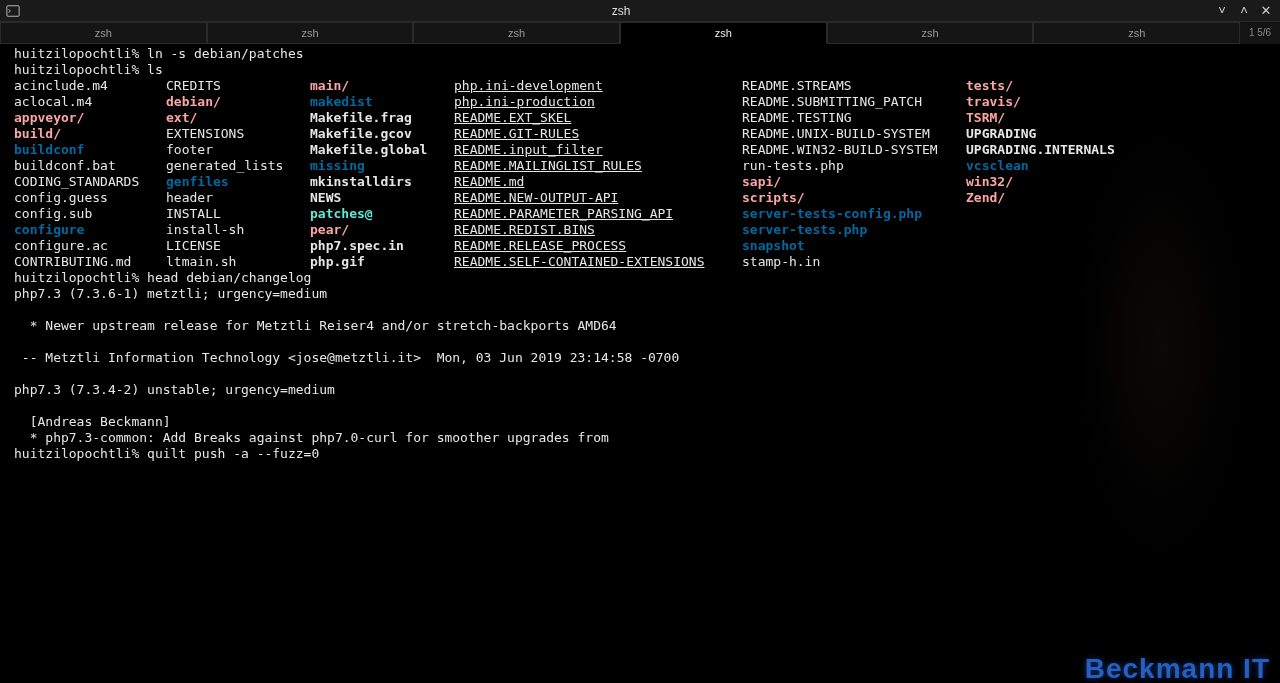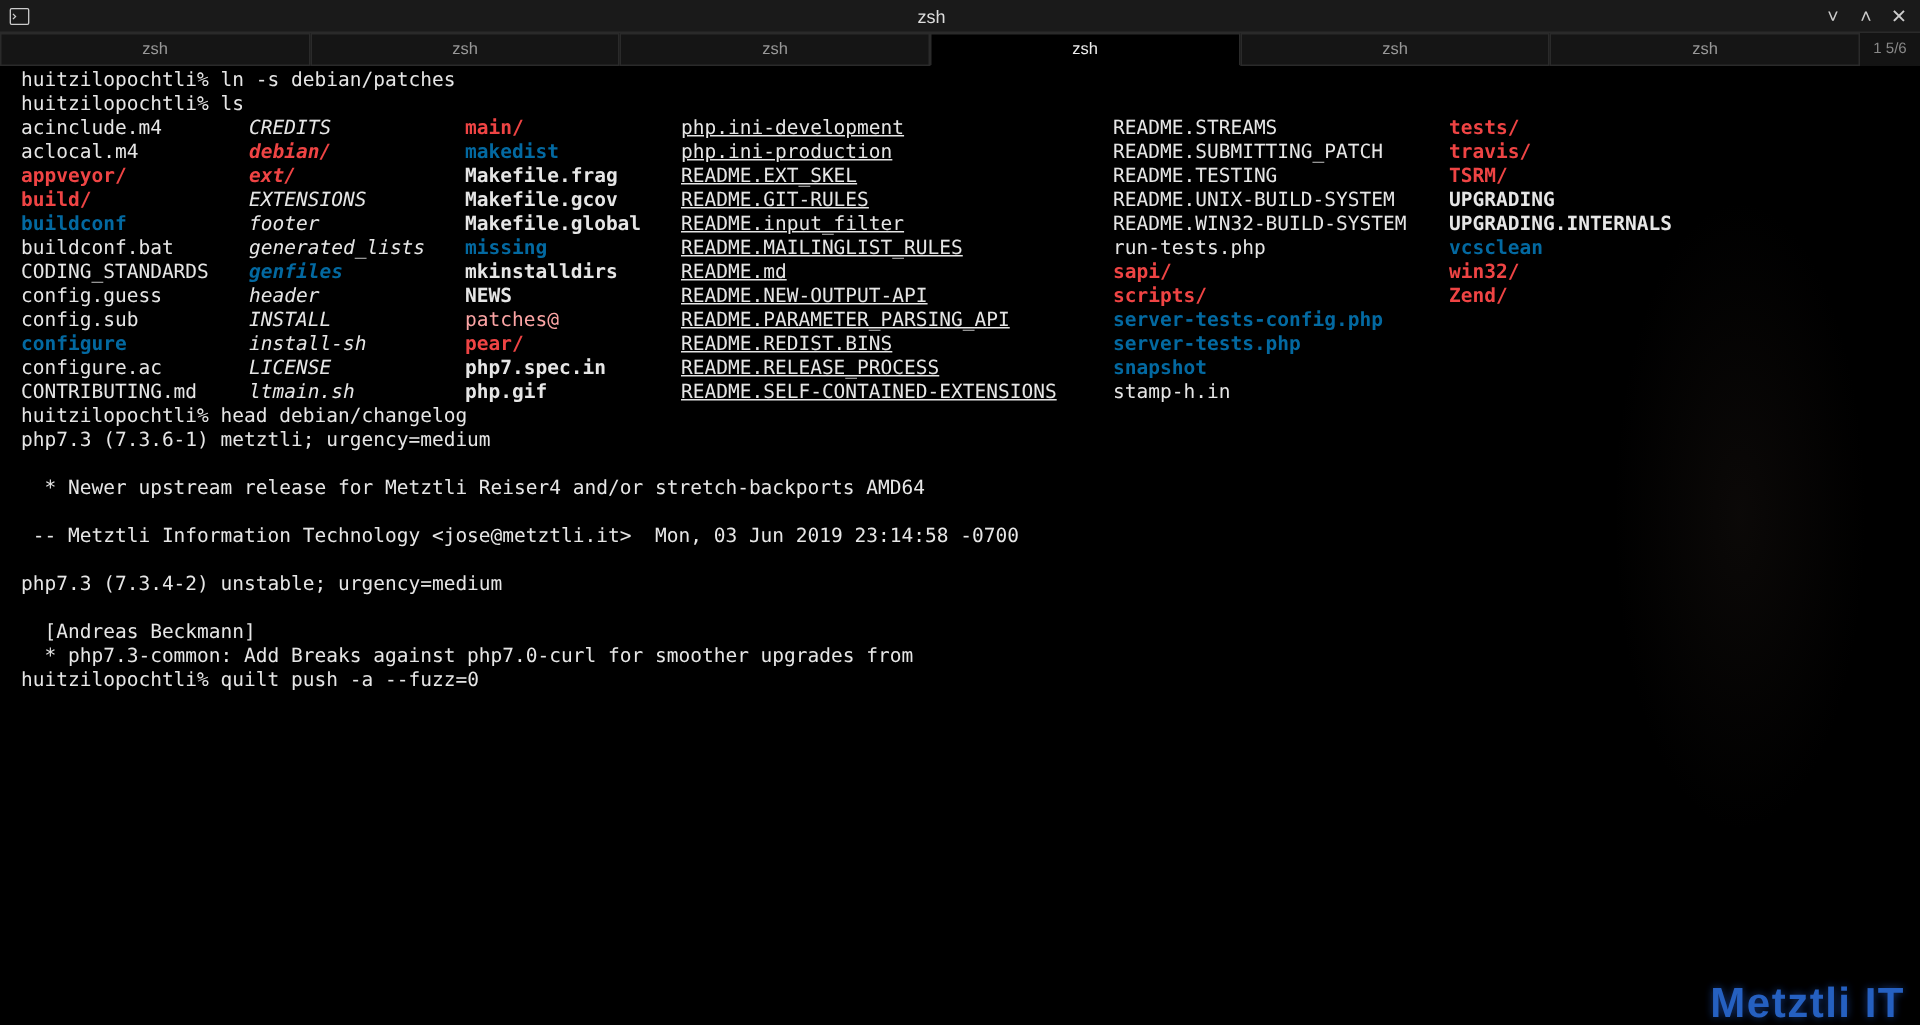--- a/index.html
+++ b/index.html
@@ -50,30 +50,30 @@
   border-bottom:1px solid #000;
 }
 .tabcount { width:40px; display:flex; align-items:center; justify-content:center; font-size:10px; color:#888; font-family:sans-serif;}
 .term {
   padding:2px 2px;
   white-space:pre;
 }
 .row { height:16px;margin-left:12px; }
 .col { display:inline-block; vertical-align:top; }
 .c0 { width:152px; }
-.c1 { width:144px;font-style:italic; }
+.c1 { width:144px; }
 .c2 { width:144px;font-weight:bold; }
 .c3 { width:288px;text-decoration:underline; }
 .c4 { width:224px; }
 .c5 { width:200px;font-weight:bold; }
 .prompt { color:#e6e6e6; }
 .cmd { color:#e6e6e6; }
 .green { color:#0369a1; font-weight:bold;}
-.blue { color:#ef4444; font-weight:bold;}
-.cyan { color:#fca5a5; font-weight:normal;}
+.blue { color:#fca5a5; font-weight:bold;}
+.cyan { color:#5eead4; font-weight:bold;}
 .watermark {
   position:absolute;
   right:10px;
   bottom:6px;
   font-family:sans-serif;
   font-weight:bold;
   font-size:28px;
   color:#2a6bd6;
   text-shadow:0 0 6px rgba(40,100,220,.6);
   letter-spacing:1px;
@@ -117,13 +117,13 @@
       <div class="tab">zsh</div>
       <div class="tab">zsh</div>
     </div>
   <div class="tabcount">1  5/6</div>
 </div>
 
 <div class="bg-figure"></div>
 
 <div class="term" id="term"><div class="row"><span class="prompt">huitzilopochtli% </span><span class="cmd">ln -s debian/patches</span></div><div class="row"><span class="prompt">huitzilopochtli% </span><span class="cmd">ls</span></div><div class="row"><span class="col c0 ">acinclude.m4</span><span class="col c1 ">CREDITS</span><span class="col c2 blue">main/</span><span class="col c3 ">php.ini-development</span><span class="col c4 ">README.STREAMS</span><span class="col c5 blue">tests/</span></div><div class="row"><span class="col c0 ">aclocal.m4</span><span class="col c1 blue">debian/</span><span class="col c2 green">makedist</span><span class="col c3 ">php.ini-production</span><span class="col c4 ">README.SUBMITTING_PATCH</span><span class="col c5 blue">travis/</span></div><div class="row"><span class="col c0 blue">appveyor/</span><span class="col c1 blue">ext/</span><span class="col c2 ">Makefile.frag</span><span class="col c3 ">README.EXT_SKEL</span><span class="col c4 ">README.TESTING</span><span class="col c5 blue">TSRM/</span></div><div class="row"><span class="col c0 blue">build/</span><span class="col c1 ">EXTENSIONS</span><span class="col c2 ">Makefile.gcov</span><span class="col c3 ">README.GIT-RULES</span><span class="col c4 ">README.UNIX-BUILD-SYSTEM</span><span class="col c5 ">UPGRADING</span></div><div class="row"><span class="col c0 green">buildconf</span><span class="col c1 ">footer</span><span class="col c2 ">Makefile.global</span><span class="col c3 ">README.input_filter</span><span class="col c4 ">README.WIN32-BUILD-SYSTEM</span><span class="col c5 ">UPGRADING.INTERNALS</span></div><div class="row"><span class="col c0 ">buildconf.bat</span><span class="col c1 ">generated_lists</span><span class="col c2 green">missing</span><span class="col c3 ">README.MAILINGLIST_RULES</span><span class="col c4 ">run-tests.php</span><span class="col c5 green">vcsclean</span></div><div class="row"><span class="col c0 ">CODING_STANDARDS</span><span class="col c1 green">genfiles</span><span class="col c2 ">mkinstalldirs</span><span class="col c3 ">README.md</span><span class="col c4 blue">sapi/</span><span class="col c5 blue">win32/</span></div><div class="row"><span class="col c0 ">config.guess</span><span class="col c1 ">header</span><span class="col c2 ">NEWS</span><span class="col c3 ">README.NEW-OUTPUT-API</span><span class="col c4 blue">scripts/</span><span class="col c5 blue">Zend/</span></div><div class="row"><span class="col c0 ">config.sub</span><span class="col c1 ">INSTALL</span><span class="col c2 cyan">patches@</span><span class="col c3 ">README.PARAMETER_PARSING_API</span><span class="col c4 green">server-tests-config.php</span><span class="col c5 "></span></div><div class="row"><span class="col c0 green">configure</span><span class="col c1 ">install-sh</span><span class="col c2 blue">pear/</span><span class="col c3 ">README.REDIST.BINS</span><span class="col c4 green">server-tests.php</span><span class="col c5 "></span></div><div class="row"><span class="col c0 ">configure.ac</span><span class="col c1 ">LICENSE</span><span class="col c2 ">php7.spec.in</span><span class="col c3 ">README.RELEASE_PROCESS</span><span class="col c4 green">snapshot</span><span class="col c5 "></span></div><div class="row"><span class="col c0 ">CONTRIBUTING.md</span><span class="col c1 ">ltmain.sh</span><span class="col c2 ">php.gif</span><span class="col c3 ">README.SELF-CONTAINED-EXTENSIONS</span><span class="col c4 ">stamp-h.in</span><span class="col c5 "></span></div><div class="row"><span class="prompt">huitzilopochtli% </span><span class="cmd">head debian/changelog</span></div><div class="row">php7.3 (7.3.6-1) metztli; urgency=medium</div><div class="row"></div><div class="row">  * Newer upstream release for Metztli Reiser4 and/or stretch-backports AMD64</div><div class="row"></div><div class="row"> -- Metztli Information Technology &lt;jose@metztli.it&gt;  Mon, 03 Jun 2019 23:14:58 -0700</div><div class="row"></div><div class="row">php7.3 (7.3.4-2) unstable; urgency=medium</div><div class="row"></div><div class="row">  [Andreas Beckmann]</div><div class="row">  * php7.3-common: Add Breaks against php7.0-curl for smoother upgrades from</div><div class="row"><span class="prompt">huitzilopochtli% </span><span class="cmd">quilt push -a --fuzz=0</span></div></div>
 
-<div class="watermark">Metztli IT</div>
+<div class="watermark">Beckmann IT</div>
 
 </body></html>

